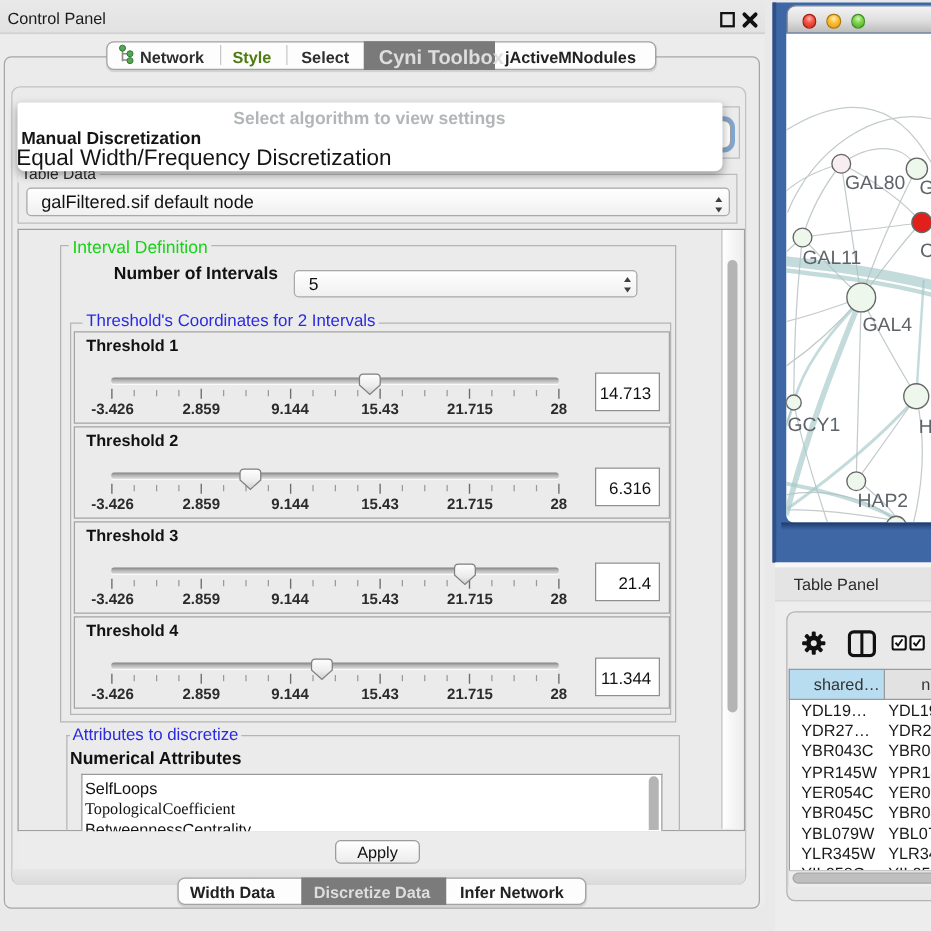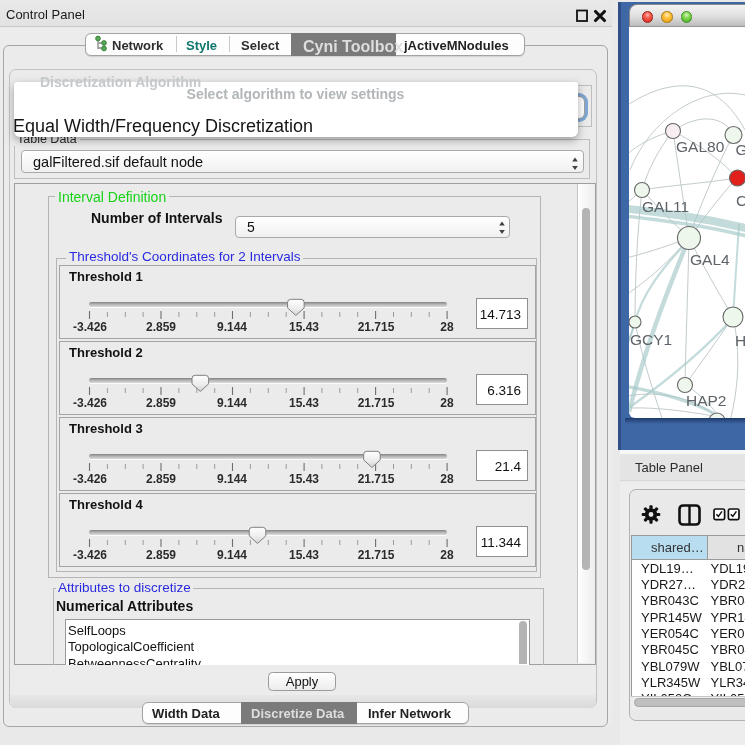--- a/index.html
+++ b/index.html
@@ -24,21 +24,21 @@
 <div class="abs" style="left:290.5px;top:32.5px;width:105px;height:23.5px;background:#7a7a7a;"></div>
 <div class="abs" style="left:175.7px;top:36px;width:1px;height:16px;background:#c9c9c9;"></div>
 <div class="abs" style="left:229.1px;top:36px;width:1px;height:16px;background:#c9c9c9;"></div>
 <svg class="abs" style="left:94px;top:35px;" width="15" height="18" viewBox="0 0 15 18">
 <path d="M 4,4 L 4,14 M 4,8 L 9,8 M 4,13 L 9,13" stroke="#8a8a8a" stroke-width="1.3" fill="none"></path>
 <circle cx="4" cy="3.5" r="2.4" fill="#57a657" stroke="#2f7a2f" stroke-width="0.8"></circle>
 <circle cx="10" cy="8" r="2.4" fill="#57a657" stroke="#2f7a2f" stroke-width="0.8"></circle>
 <circle cx="10" cy="13.5" r="2.4" fill="#57a657" stroke="#2f7a2f" stroke-width="0.8"></circle>
 </svg>
 <div class="abs" style="left:112px;top:37.5px;font-size:13px;font-weight:600;color:#2e2e2e;">Network</div>
-<div class="abs" style="left:186px;top:37.5px;font-size:13px;font-weight:600;color:#0f766e;">Style</div>
+<div class="abs" style="left:186px;top:37.5px;font-size:13px;font-weight:600;color:#4d7c0f;">Style</div>
 <div class="abs" style="left:241px;top:37.5px;font-size:13px;font-weight:600;color:#2e2e2e;">Select</div>
 <div class="abs" style="left:303px;top:37.5px;font-size:16px;font-weight:600;color:#dedede;">Cyni Toolbox</div>
 <div class="abs" style="left:404px;top:37.5px;font-size:13px;font-weight:600;color:#222;">jActiveMNodules</div>
 
 <div class="abs" style="left:24px;top:84.5px;width:568px;height:42px;border:1px solid #bdbdbd;"></div>
 <div class="abs" style="left:563px;top:96px;width:22px;height:23px;background:#fff;border:1px solid #9f9f9f;border-radius:6px;box-shadow:0 0 0 3px rgba(100,150,205,0.8);"></div>
 
 <div class="abs" style="left:14px;top:138.5px;width:576px;height:40px;border:1px solid #bdbdbd;"></div>
 <div class="abs" style="left:14px;top:132px;padding:0 3px;background:#ebebeb;font-size:12.5px;color:#2b2b2b;">Table Data</div>
 <div class="abs" style="left:21px;top:150px;width:563px;height:23px;background:linear-gradient(180deg,#ffffff,#f0f0f0);border:1px solid #a9a9a9;border-radius:4px;"></div>
@@ -229,37 +229,37 @@
     <div style="position:absolute;left:274px;top:548px;width:60px;text-align:center;font-size:12px;font-weight:bold;color:#2b2b2b;">15.43</div>
     <div style="position:absolute;left:346px;top:548px;width:60px;text-align:center;font-size:12px;font-weight:bold;color:#2b2b2b;">21.715</div>
     <div style="position:absolute;left:417px;top:548px;width:60px;text-align:center;font-size:12px;font-weight:bold;color:#2b2b2b;">28</div>
 <div style="position:absolute;left:476px;top:526px;width:52px;height:31px;background:#fff;border:1px solid #8f8f8f;font-size:13.5px;color:#111;text-align:right;line-height:31px;padding-right:6px;">11.344</div>
 
 <div class="abs" style="left:52.5px;top:588px;width:491px;height:90px;border:1px solid #b5b5b5;border-bottom:none;"></div>
 <div class="abs" style="left:56px;top:580px;padding:0 2px;background:#ebebeb;font-size:13.5px;color:#2a2ae0;">Attributes to discretize</div>
 <div class="abs" style="left:56px;top:597.5px;font-size:14px;font-weight:bold;color:#111;">Numerical Attributes</div>
 <div class="abs" style="left:65px;top:619px;width:465px;height:45.5px;background:#fff;border:1px solid #999;border-bottom:none;"></div>
 <div class="abs" style="left:68px;top:622.5px;font-size:13px;color:#111;">SelfLoops</div>
-<div class="abs" style="left:68px;top:639px;font-size:13px;color:#111;">TopologicalCoefficient</div>
+<div class="abs" style="left:68px;top:639px;font-size:13px;color:#111;font-family:Liberation Serif, serif;">TopologicalCoefficient</div>
 <div class="abs" style="left:68px;top:655.5px;font-size:13px;color:#111;">BetweennessCentrality</div>
 <div class="abs" style="left:519px;top:621px;width:8px;height:43px;background:#b4b4b4;border-radius:4px 4px 0 0;"></div>
 
 <div class="abs" style="left:15px;top:664.5px;width:581px;height:31px;background:#ececec;"></div>
 <div class="abs" style="left:10px;top:695px;width:586px;height:13px;background:linear-gradient(180deg,#e7e7e7,#dadada);border-radius:0 0 6px 6px;"></div>
 <div class="abs" style="left:268px;top:672px;width:68px;height:19px;background:linear-gradient(180deg,#ffffff,#ececec);border:1px solid #9b9b9b;border-radius:4.5px;font-size:13px;color:#111;text-align:center;line-height:18px;">Apply</div>
 
 <div class="abs" style="left:141.8px;top:701.5px;width:327px;height:22.5px;background:#fdfdfd;border:1px solid #a3a3a3;border-radius:6px;box-shadow:0 1px 1px rgba(0,0,0,0.12);"></div>
 <div class="abs" style="left:240.5px;top:701.5px;width:116.5px;height:22.5px;background:#7b7b7b;"></div>
 <div class="abs" style="left:152px;top:706px;font-size:13px;font-weight:600;color:#222;">Width Data</div>
 <div class="abs" style="left:251px;top:706px;font-size:13px;font-weight:600;color:#dedede;">Discretize Data</div>
 <div class="abs" style="left:368px;top:706px;font-size:13px;font-weight:600;color:#222;">Infer Network</div>
 
 <div class="abs" style="left:14px;top:81.5px;width:563.5px;height:55px;background:#fff;border-radius:3px 3px 6px 6px;box-shadow:0 3px 8px rgba(0,0,0,0.35);"></div>
-<div class="abs" style="left:40px;top:73.5px;font-size:14px;font-weight:bold;color:#c5c9cb;z-index:5;">Discretization Algorithm</div>
 <div class="abs" style="left:14px;top:86px;width:563px;text-align:center;font-size:14px;font-weight:bold;color:#b2b6b9;z-index:5;">Select algorithm to view settings</div>
+<div class="abs" style="left:17px;top:101.5px;font-size:14px;font-weight:bold;color:#151515;z-index:5;">Manual Discretization</div>
 <div class="abs" style="left:13px;top:115.5px;font-size:18px;color:#151515;z-index:5;">Equal Width/Frequency Discretization</div>
 
 <div class="abs" style="left:618px;top:2px;width:127px;height:448px;background:#3e67a5;"></div>
 <div class="abs" style="left:618px;top:2px;width:3px;height:448px;background:#2f4f86;"></div>
 
 <div class="abs" style="left:629px;top:4px;width:116px;height:23px;background:linear-gradient(180deg,#f4f4f4 0%,#dedede 55%,#bcbcbc 100%);border:1px solid #8a8a8a;border-right:none;border-bottom:1px solid #979797;border-radius:8px 0 0 0;"></div>
 <div class="abs" style="left:641.5px;top:11px;width:11.5px;height:11.5px;border-radius:50%;background:radial-gradient(circle at 50% 30%,#ffb3ab 0%,#f25648 40%,#d8281c 100%);border:1px solid #9c2018;"></div>
 <div class="abs" style="left:661px;top:11px;width:11.5px;height:11.5px;border-radius:50%;background:radial-gradient(circle at 50% 30%,#ffeebb 0%,#fdbf37 40%,#e29a18 100%);border:1px solid #a77a12;"></div>
 <div class="abs" style="left:680.5px;top:11px;width:11.5px;height:11.5px;border-radius:50%;background:radial-gradient(circle at 50% 30%,#d8f2c8 0%,#7ed948 40%,#4aa32a 100%);border:1px solid #3c8f26;"></div>
 

